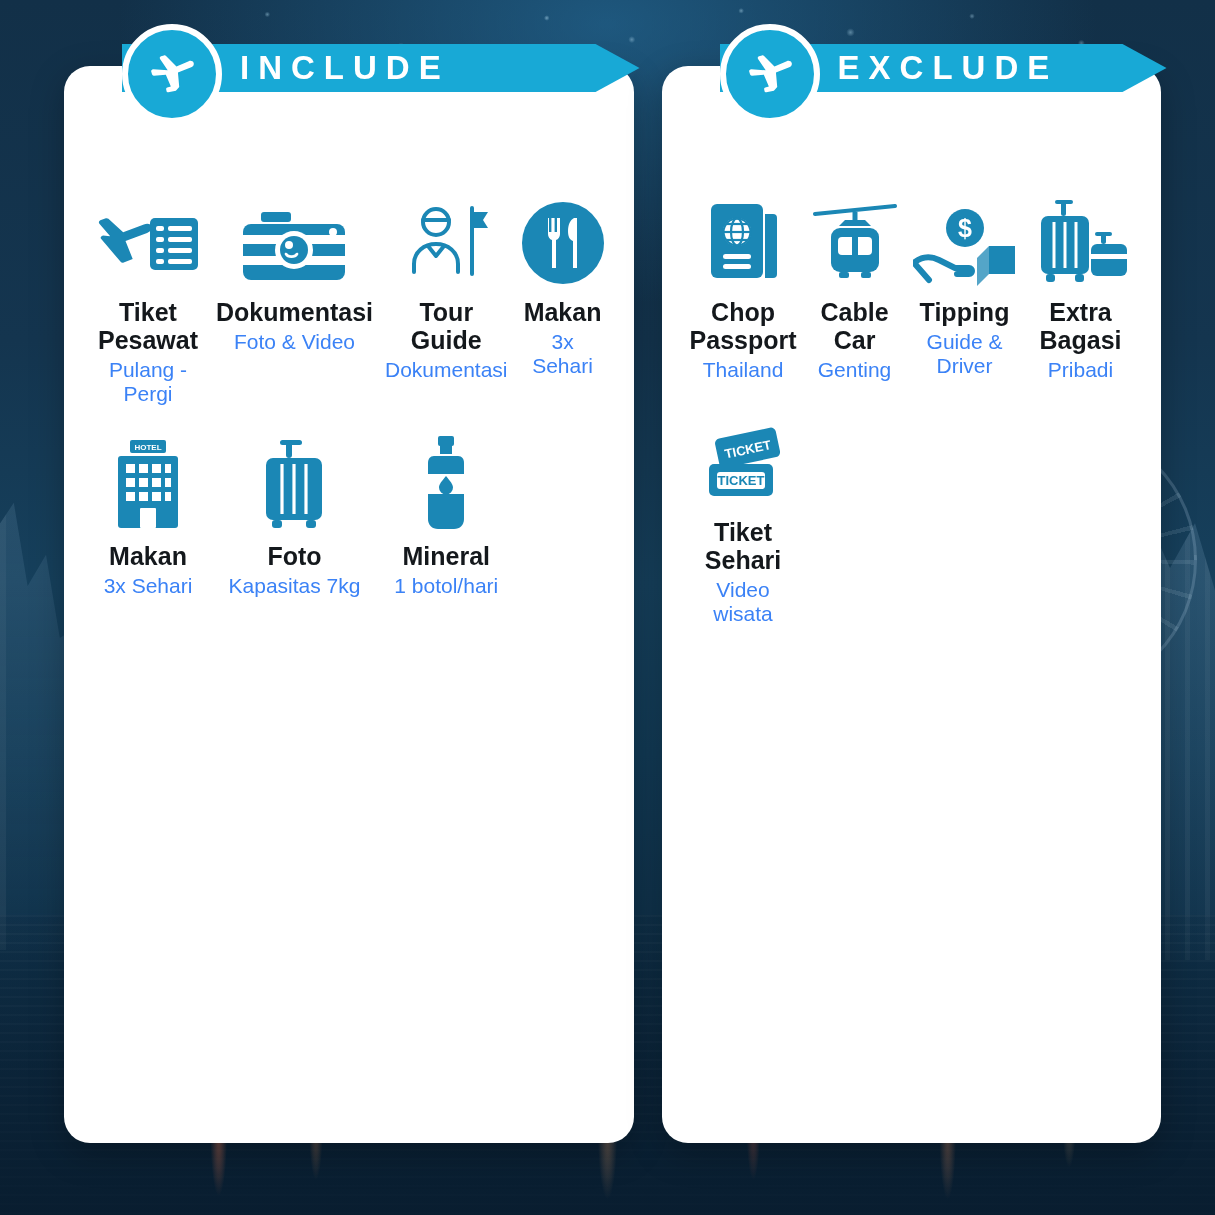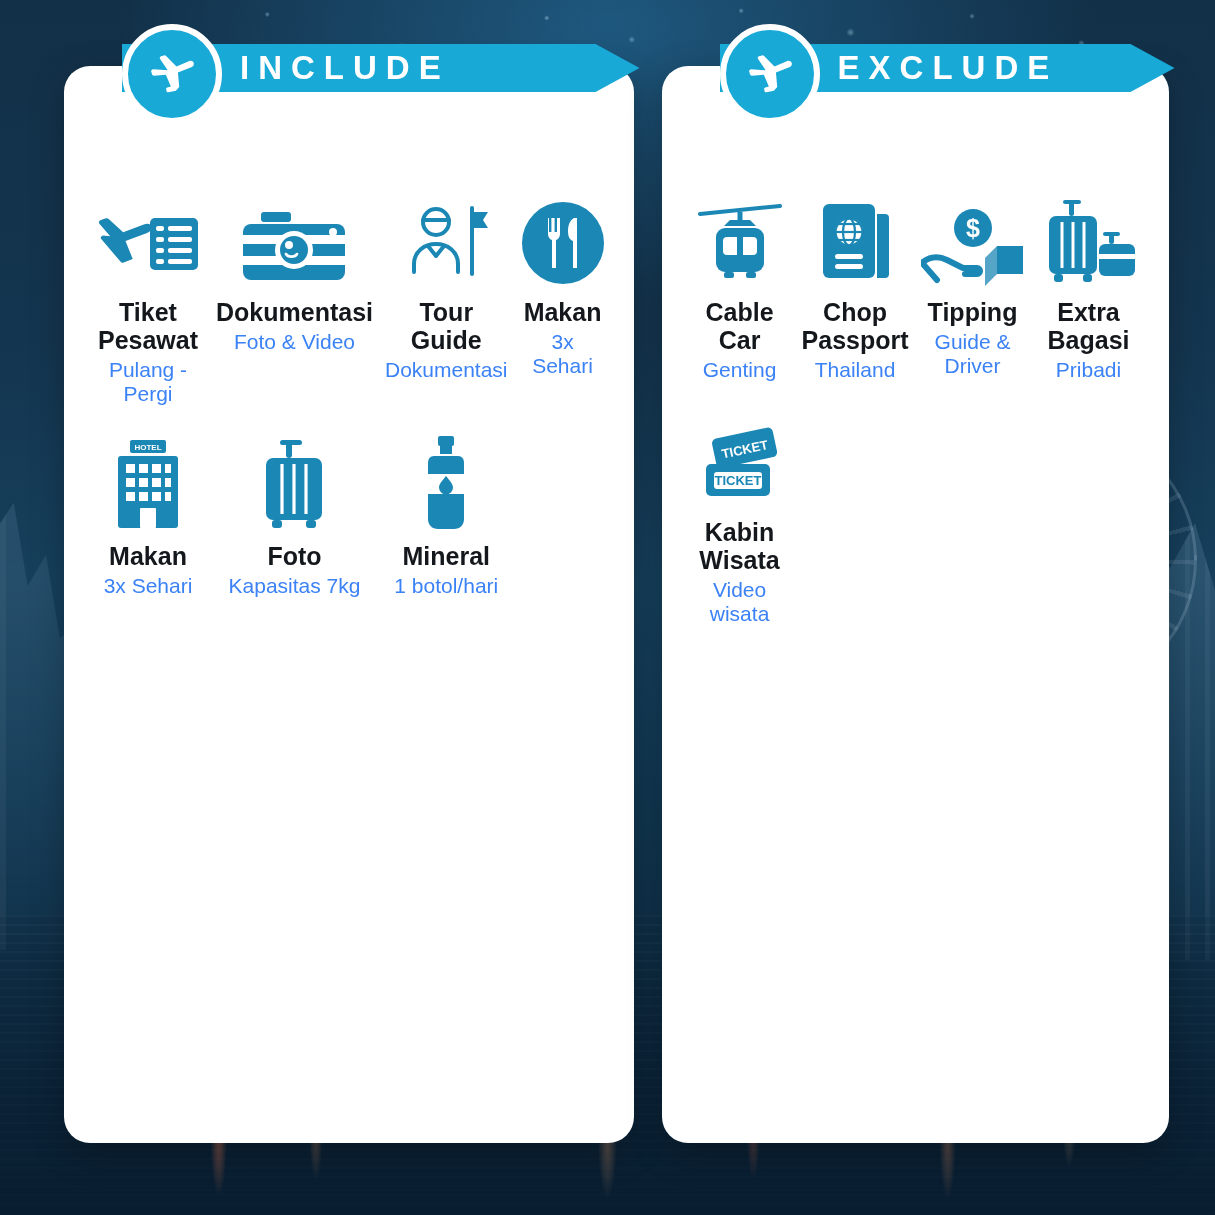--- a/index.html
+++ b/index.html
@@ -329,62 +329,62 @@
     <div class="ribbon-badge">
       <svg viewBox="0 0 64 64" aria-hidden="true">
           <path fill="#ffffff" d="M9 26c-2 .4-3 1.6-2.6 3l1 3.3c.3 1.1 1.3 1.8 2.4 1.7l14.6-1.2 6.2 14.5-4.4 1.3c-1 .3-1.6 1.2-1.4 2.2l.5 2.3c.2 1 1.2 1.6 2.2 1.4l9.3-2 4.1-4.6-1.6-17.8 16.4-6.3c2.5-1 3.8-3.4 2.9-5.6-.9-2.2-3.6-3-6-1.9l-15.1 6.6L24.7 9.8c-.7-.7-1.7-1-2.6-.7l-3.6 1.1c-1.4.4-2 2-1.2 3.2l9.4 14.1L9 26z"></path>
         </svg>
     </div>
 
     <div class="grid">
 
       <div class="item">
         <div class="ico">
+          <svg width="76" height="86" viewBox="0 0 76 86">
+              <g fill="#1b87b5">
+            <rect x="6" y="4" width="52" height="74" rx="6"></rect>
+            <circle cx="32" cy="32" r="14" fill="#ffffff"></circle>
+            <g stroke="#1b87b5" stroke-width="2.2" fill="none">
+              <circle cx="32" cy="32" r="13.5"></circle>
+              <ellipse cx="32" cy="32" rx="6" ry="13.5"></ellipse>
+              <line x1="18.5" y1="32" x2="45.5" y2="32"></line>
+              <line x1="21" y1="24" x2="43" y2="24"></line>
+              <line x1="21" y1="40" x2="43" y2="40"></line>
+            </g>
+            <rect x="18" y="54" width="28" height="5" rx="2.5" fill="#ffffff"></rect>
+            <rect x="18" y="64" width="28" height="5" rx="2.5" fill="#ffffff"></rect>
+            <path d="M60 14h8a4 4 0 0 1 4 4v56a4 4 0 0 1-4 4h-8z"></path>
+          </g>
+            </svg>
+        </div>
+        <div class="ttl">Chop Passport</div>
+        <div class="sub">Thailand</div>
+      </div>
+
+      <div class="item">
+        <div class="ico">
           <svg width="92" height="82" viewBox="0 0 92 82">
               <g fill="#1b87b5">
             <path d="M6 10 L86 2" stroke="#1b87b5" stroke-width="4" fill="none" stroke-linecap="round"></path>
             <path d="M46 8v10" stroke="#1b87b5" stroke-width="5"></path>
             <path d="M30 22h32l-6-6H36z"></path>
             <rect x="22" y="24" width="48" height="44" rx="9"></rect>
             <rect x="29" y="33" width="34" height="18" rx="4" fill="#ffffff"></rect>
             <rect x="43" y="33" width="6" height="18" fill="#1b87b5"></rect>
             <rect x="30" y="68" width="10" height="6" rx="2"></rect>
             <rect x="52" y="68" width="10" height="6" rx="2"></rect>
           </g>
             </svg>
         </div>
         <div class="ttl">Cable Car</div>
         <div class="sub">Genting</div>
       </div>
 
       <div class="item">
         <div class="ico">
-          <svg width="76" height="86" viewBox="0 0 76 86">
-              <g fill="#1b87b5">
-            <rect x="6" y="4" width="52" height="74" rx="6"></rect>
-            <circle cx="32" cy="32" r="14" fill="#ffffff"></circle>
-            <g stroke="#1b87b5" stroke-width="2.2" fill="none">
-              <circle cx="32" cy="32" r="13.5"></circle>
-              <ellipse cx="32" cy="32" rx="6" ry="13.5"></ellipse>
-              <line x1="18.5" y1="32" x2="45.5" y2="32"></line>
-              <line x1="21" y1="24" x2="43" y2="24"></line>
-              <line x1="21" y1="40" x2="43" y2="40"></line>
-            </g>
-            <rect x="18" y="54" width="28" height="5" rx="2.5" fill="#ffffff"></rect>
-            <rect x="18" y="64" width="28" height="5" rx="2.5" fill="#ffffff"></rect>
-            <path d="M60 14h8a4 4 0 0 1 4 4v56a4 4 0 0 1-4 4h-8z"></path>
-          </g>
-            </svg>
-        </div>
-        <div class="ttl">Chop Passport</div>
-        <div class="sub">Thailand</div>
-      </div>
-
-      <div class="item">
-        <div class="ico">
           <svg width="104" height="80" viewBox="0 0 104 80">
               <g fill="#1b87b5">
             <circle cx="52" cy="22" r="19"></circle>
             <text x="52" y="31" font-size="25" font-weight="700" fill="#ffffff" text-anchor="middle" font-family="Liberation Sans, sans-serif">$</text>
             <path d="M2 56c8-6 16-6 24-2l16 8h14c4 0 4 6 0 6H44" fill="none" stroke="#1b87b5" stroke-width="6" stroke-linecap="round" stroke-linejoin="round"></path>
             <path d="M2 58l14 16" fill="none" stroke="#1b87b5" stroke-width="6" stroke-linecap="round"></path>
             <path d="M76 40h26v28H76z"></path>
             <path d="M76 40l-12 12v28l12-12z" opacity="0.75"></path>
           </g>
             </svg>
@@ -427,21 +427,21 @@
             <g transform="rotate(-12 50 34)">
               <rect x="26" y="8" width="62" height="30" rx="5"></rect>
               <text x="57" y="29" font-size="13" font-weight="700" fill="#ffffff" text-anchor="middle" font-family="Liberation Sans, sans-serif">TICKET</text>
             </g>
             <rect x="16" y="38" width="64" height="32" rx="5"></rect>
             <rect x="24" y="46" width="48" height="17" rx="3" fill="#ffffff"></rect>
             <text x="48" y="59" font-size="13" font-weight="700" fill="#1b87b5" text-anchor="middle" font-family="Liberation Sans, sans-serif">TICKET</text>
           </g>
             </svg>
         </div>
-        <div class="ttl">Kabin Wisata</div>
+        <div class="ttl">Tiket Sehari</div>
         <div class="sub">Video wisata</div>
       </div>
 
       <div class="spacer"></div>
     </div>
   </section>
 
 </div>
 
 </body></html>

